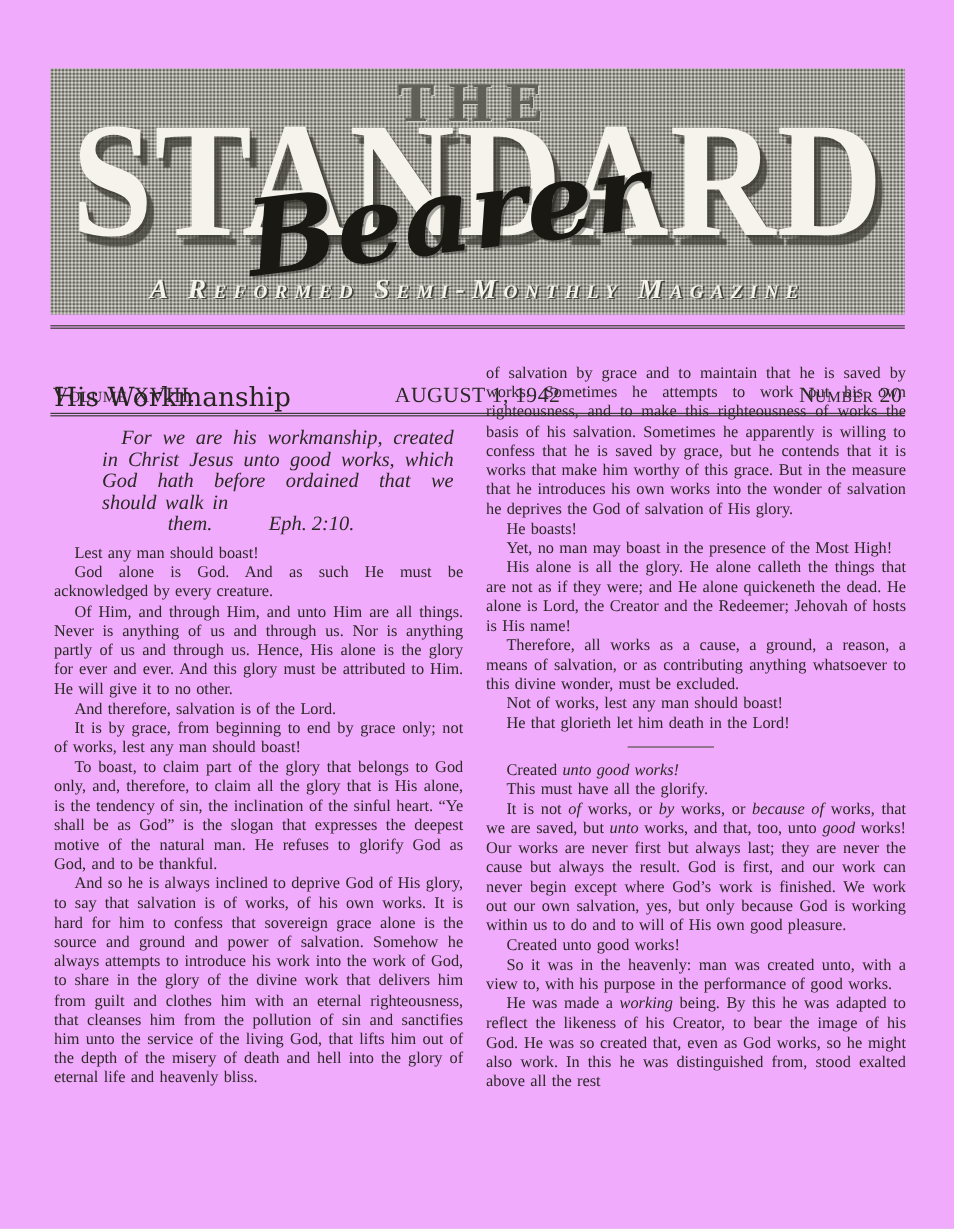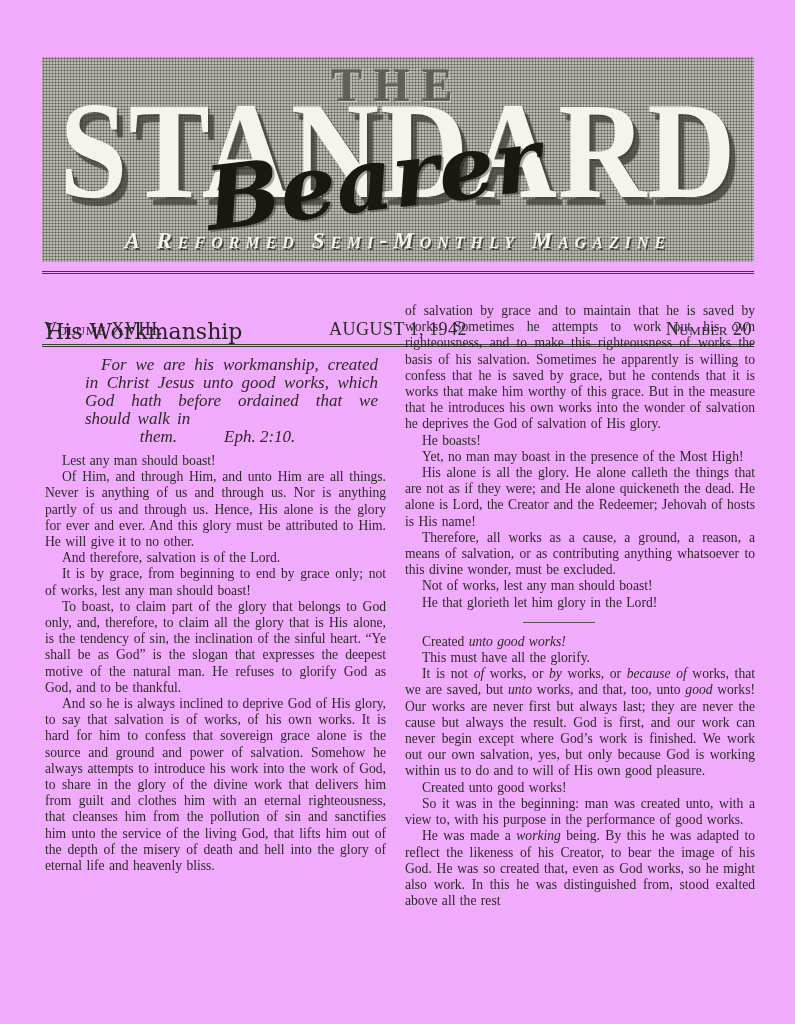--- a/index.html
+++ b/index.html
@@ -145,43 +145,44 @@
       <div class="verse">
         <p class="verse-body">For we are his workmanship, created in Christ Jesus unto good works, which God hath before ordained that we should walk in</p>
         <div class="verse-last">
           <span>them.</span>
           <span>Eph. 2:10.</span>
         </div>
       </div>
 
       <div class="body-text">
           <p class="para">Lest any man should boast!</p>
+          <p class="para">God alone is God.  And as such He must be acknowledged by every creature.</p>
           <p class="para">Of Him, and through Him, and unto Him are all things.  Never is anything of us and through us.  Nor is anything partly of us and through us.  Hence, His alone is the glory for ever and ever.  And this glory must be attributed to Him.  He will give it to no other.</p>
           <p class="para">And therefore, salvation is of the Lord.</p>
           <p class="para">It is by grace, from beginning to end by grace only; not of works, lest any man should boast!</p>
           <p class="para">To boast, to claim part of the glory that belongs to God only, and, therefore, to claim all the glory that is His alone, is the tendency of sin, the inclination of the sinful heart.  “Ye shall be as God” is the slogan that expresses the deepest motive of the natural man.  He refuses to glorify God as God, and to be thankful.</p>
           <p class="para">And so he is always inclined to deprive God of His glory, to say that salvation is of works, of his own works.  It is hard for him to confess that sovereign grace alone is the source and ground and power of salvation.  Somehow he always attempts to introduce his work into the work of God, to share in the glory of the divine work that delivers him from guilt and clothes him with an eternal righteousness, that cleanses him from the pollution of sin and sanctifies him unto the service of the living God, that lifts him out of the depth of the misery of death and hell into the glory of eternal life and heavenly bliss.</p>
         </div>
     </div>
 
     <div class="col-right">
       <div class="body-text">
           <p class="para flush">of salvation by grace and to maintain that he is saved by works.  Sometimes he attempts to work out his own righteousness, and to make this righteousness of works the basis of his salvation.  Sometimes he apparently is willing to confess that he is saved by grace, but he contends that it is works that make him worthy of this grace.  But in the measure that he introduces his own works into the wonder of salvation he deprives the God of salvation of His glory.</p>
           <p class="para">He boasts!</p>
           <p class="para">Yet, no man may boast in the presence of the Most High!</p>
           <p class="para">His alone is all the glory.  He alone calleth the things that are not as if they were; and He alone quickeneth the dead.  He alone is Lord, the Creator and the Redeemer; Jehovah of hosts is His name!</p>
           <p class="para">Therefore, all works as a cause, a ground, a reason, a means of salvation, or as contributing anything whatsoever to this divine wonder, must be excluded.</p>
           <p class="para">Not of works, lest any man should boast!</p>
-          <p class="para">He that glorieth let him glory in the Lord!</p>
+          <p class="para">He that glorieth let him death in the Lord!</p>
         </div>
       <div class="section-divider"></div>
       <div class="body-text">
           <p class="para">Created <i>unto good works!</i></p>
           <p class="para">This must have all the glorify.</p>
           <p class="para">It is not <i>of</i> works, or <i>by</i> works, or <i>because of</i> works, that we are saved, but <i>unto</i> works, and that, too, unto <i>good</i> works!  Our works are never first but always last; they are never the cause but always the result.  God is first, and our work can never begin except where God’s work is finished.  We work out our own salvation, yes, but only because God is working within us to do and to will of His own good pleasure.</p>
           <p class="para">Created unto good works!</p>
-          <p class="para">So it was in the beginning: man was created unto, with a view to, with his purpose in the performance of good works.</p>
+          <p class="para">So it was in the heavenly: man was created unto, with a view to, with his purpose in the performance of good works.</p>
           <p class="para">He was made a <i>working</i> being.  By this he was adapted to reflect the likeness of his Creator, to bear the image of his God.  He was so created that, even as God works, so he might also work.  In this he was distinguished from, stood exalted above all the rest</p>
         </div>
     </div>
 
   </div>
 </div>
 
 </body></html>

